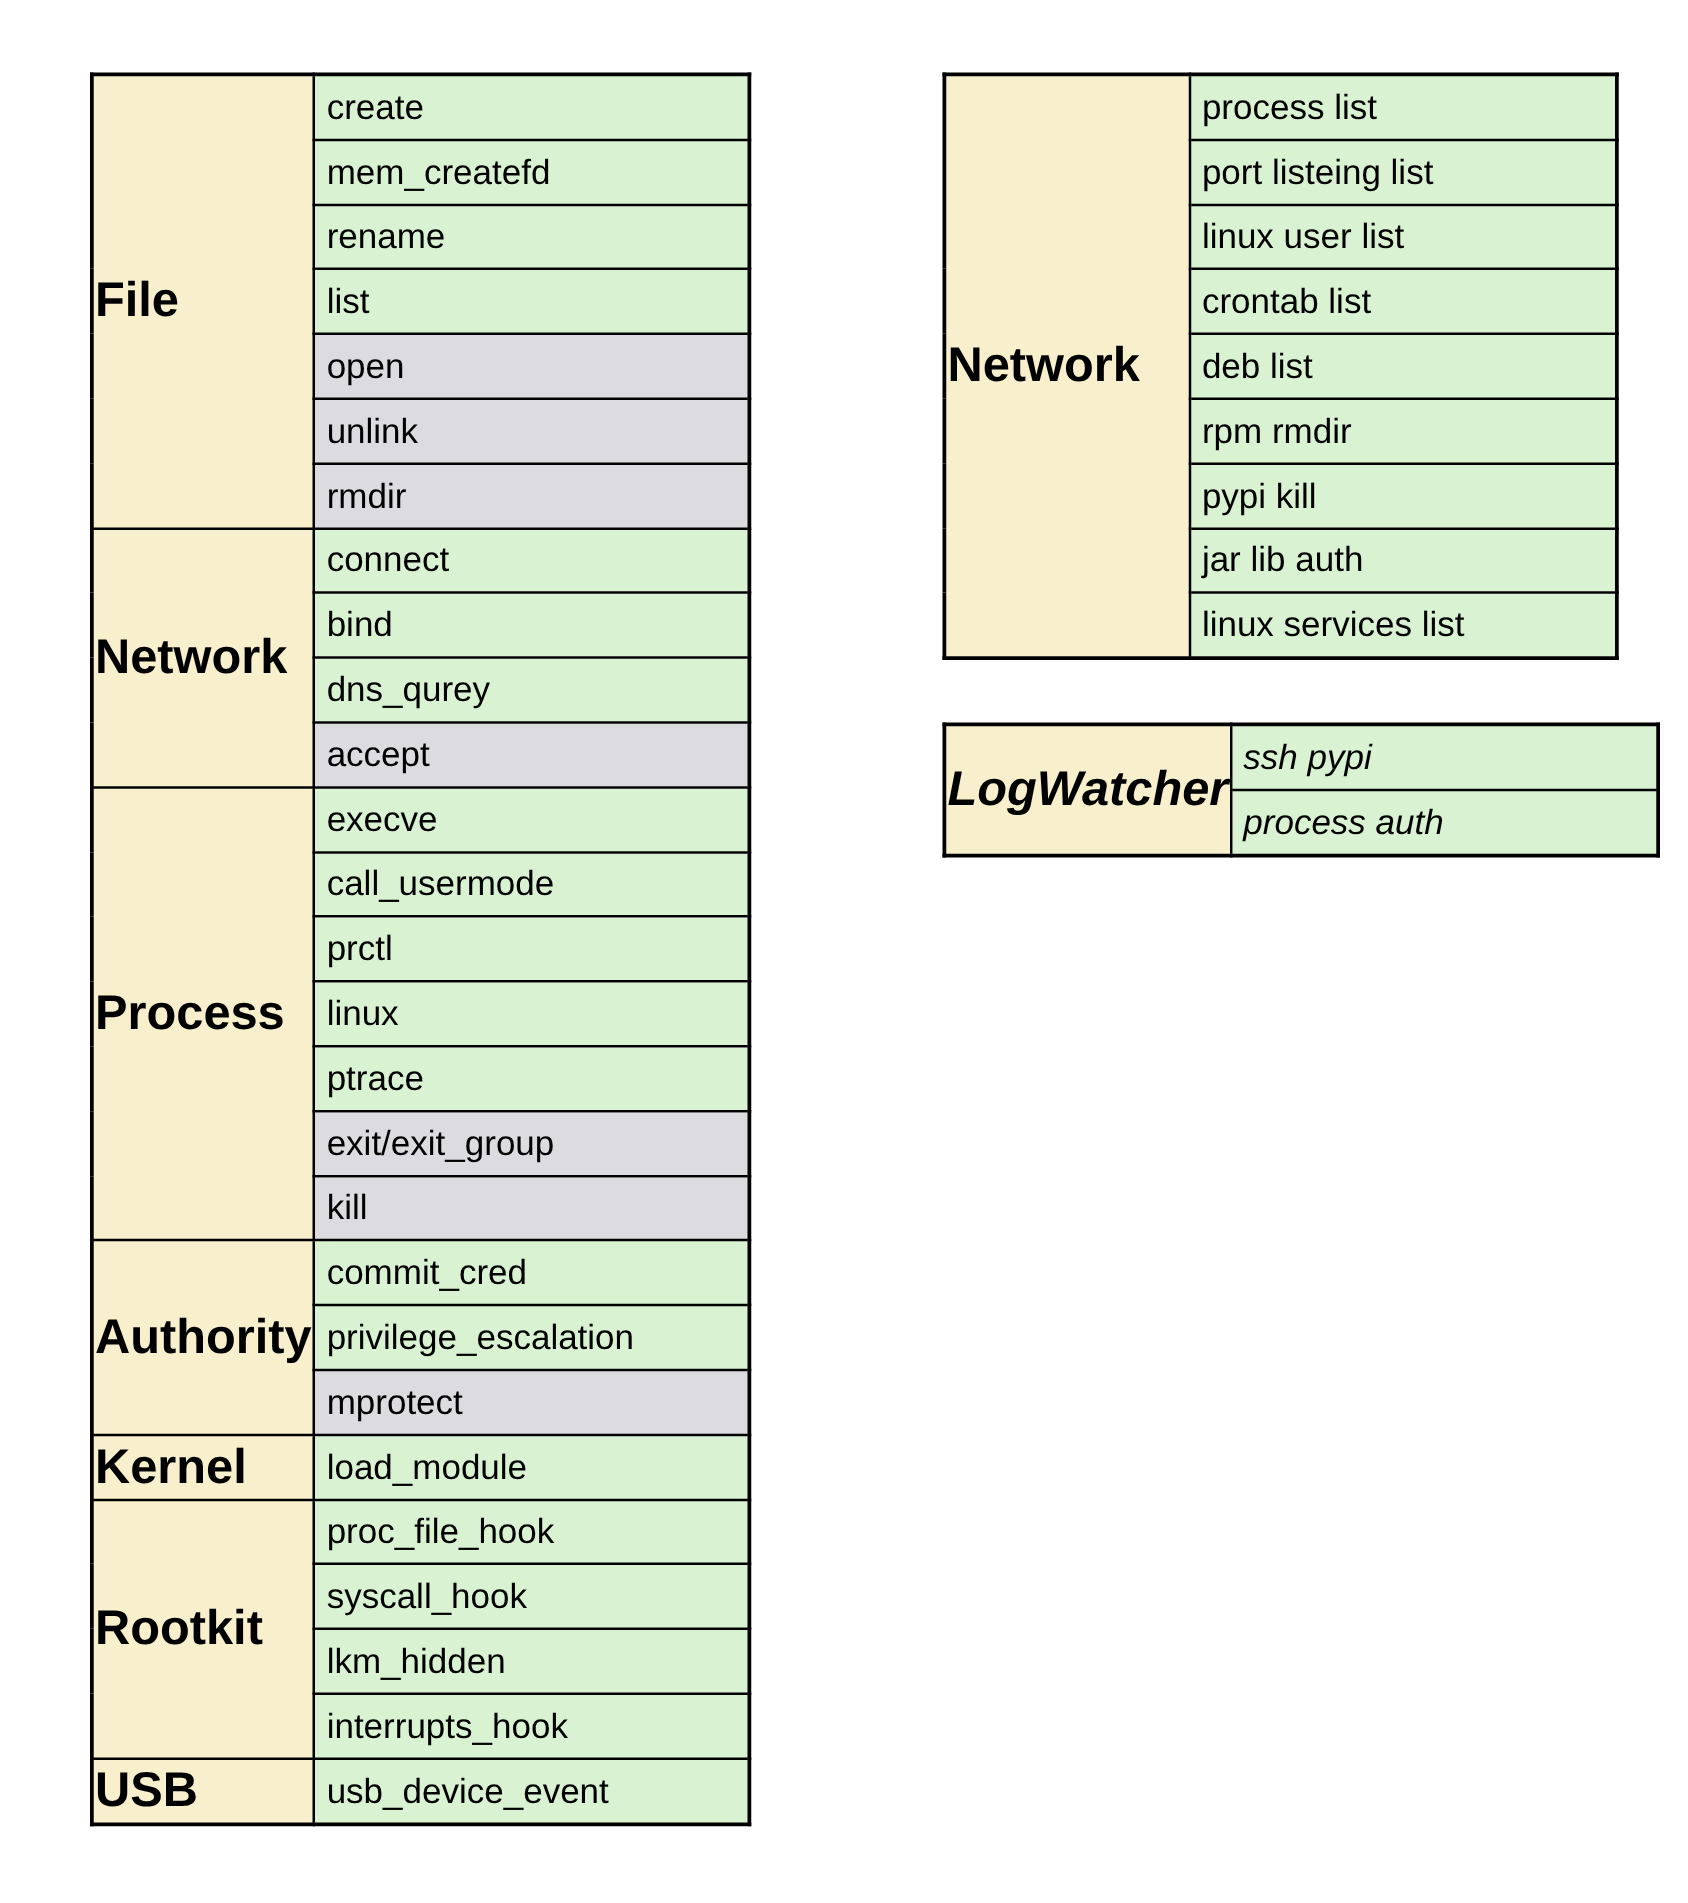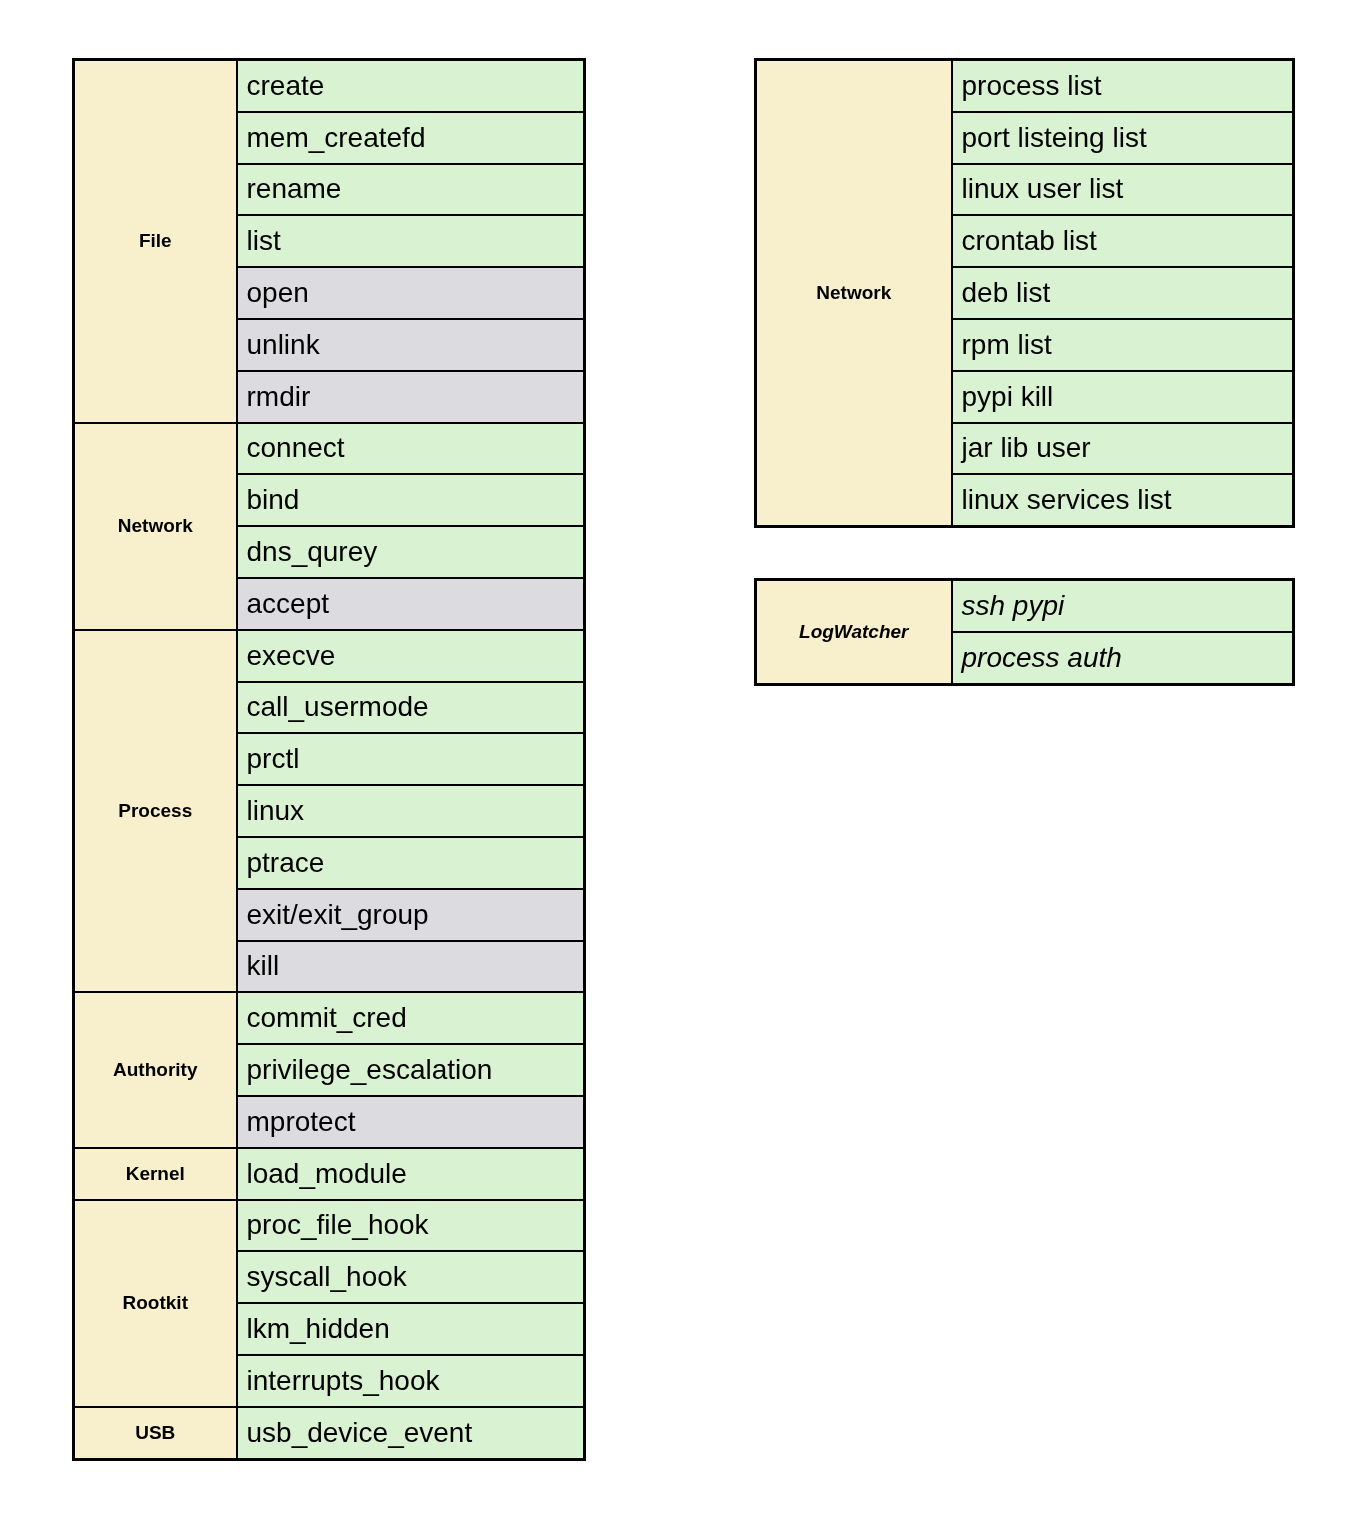--- a/index.html
+++ b/index.html
@@ -23,22 +23,22 @@
     font-size: 28px;
     vertical-align: middle;
     white-space: nowrap;
     overflow: hidden;
     height: 49.8px;
     box-sizing: content-box;
   }
   td.cat {
     background: var(--category_bg, #f8efcd);
     font-weight: bold;
-    text-align: center;
-    font-size: 19px;
+    text-align: left;
+    font-size: 39px;
     padding: 0 1px;
   }
   td.cell {
     padding: 0 4px 0 9px;
     text-align: left;
   }
   td.cell.on  { background: var(--enabled_bg, #d9f2d2); }
   td.cell.off { background: var(--disabled_bg, #dcdce0); }
 
   #hooks-table      { left: 72px;  top: 58px;  }
@@ -172,27 +172,27 @@
     <tr>
         <td class="cell on">linux user list</td>
       </tr>
     <tr>
         <td class="cell on">crontab list</td>
       </tr>
     <tr>
         <td class="cell on">deb list</td>
       </tr>
     <tr>
-        <td class="cell on">rpm list</td>
+        <td class="cell on">rpm rmdir</td>
       </tr>
     <tr>
         <td class="cell on">pypi kill</td>
       </tr>
     <tr>
-        <td class="cell on">jar lib user</td>
+        <td class="cell on">jar lib auth</td>
       </tr>
     <tr>
         <td class="cell on">linux services list</td>
       </tr>
   </tbody>
 </table>
 
 <table id="logwatcher-table">
   <colgroup>
       <col class="c-cat">

